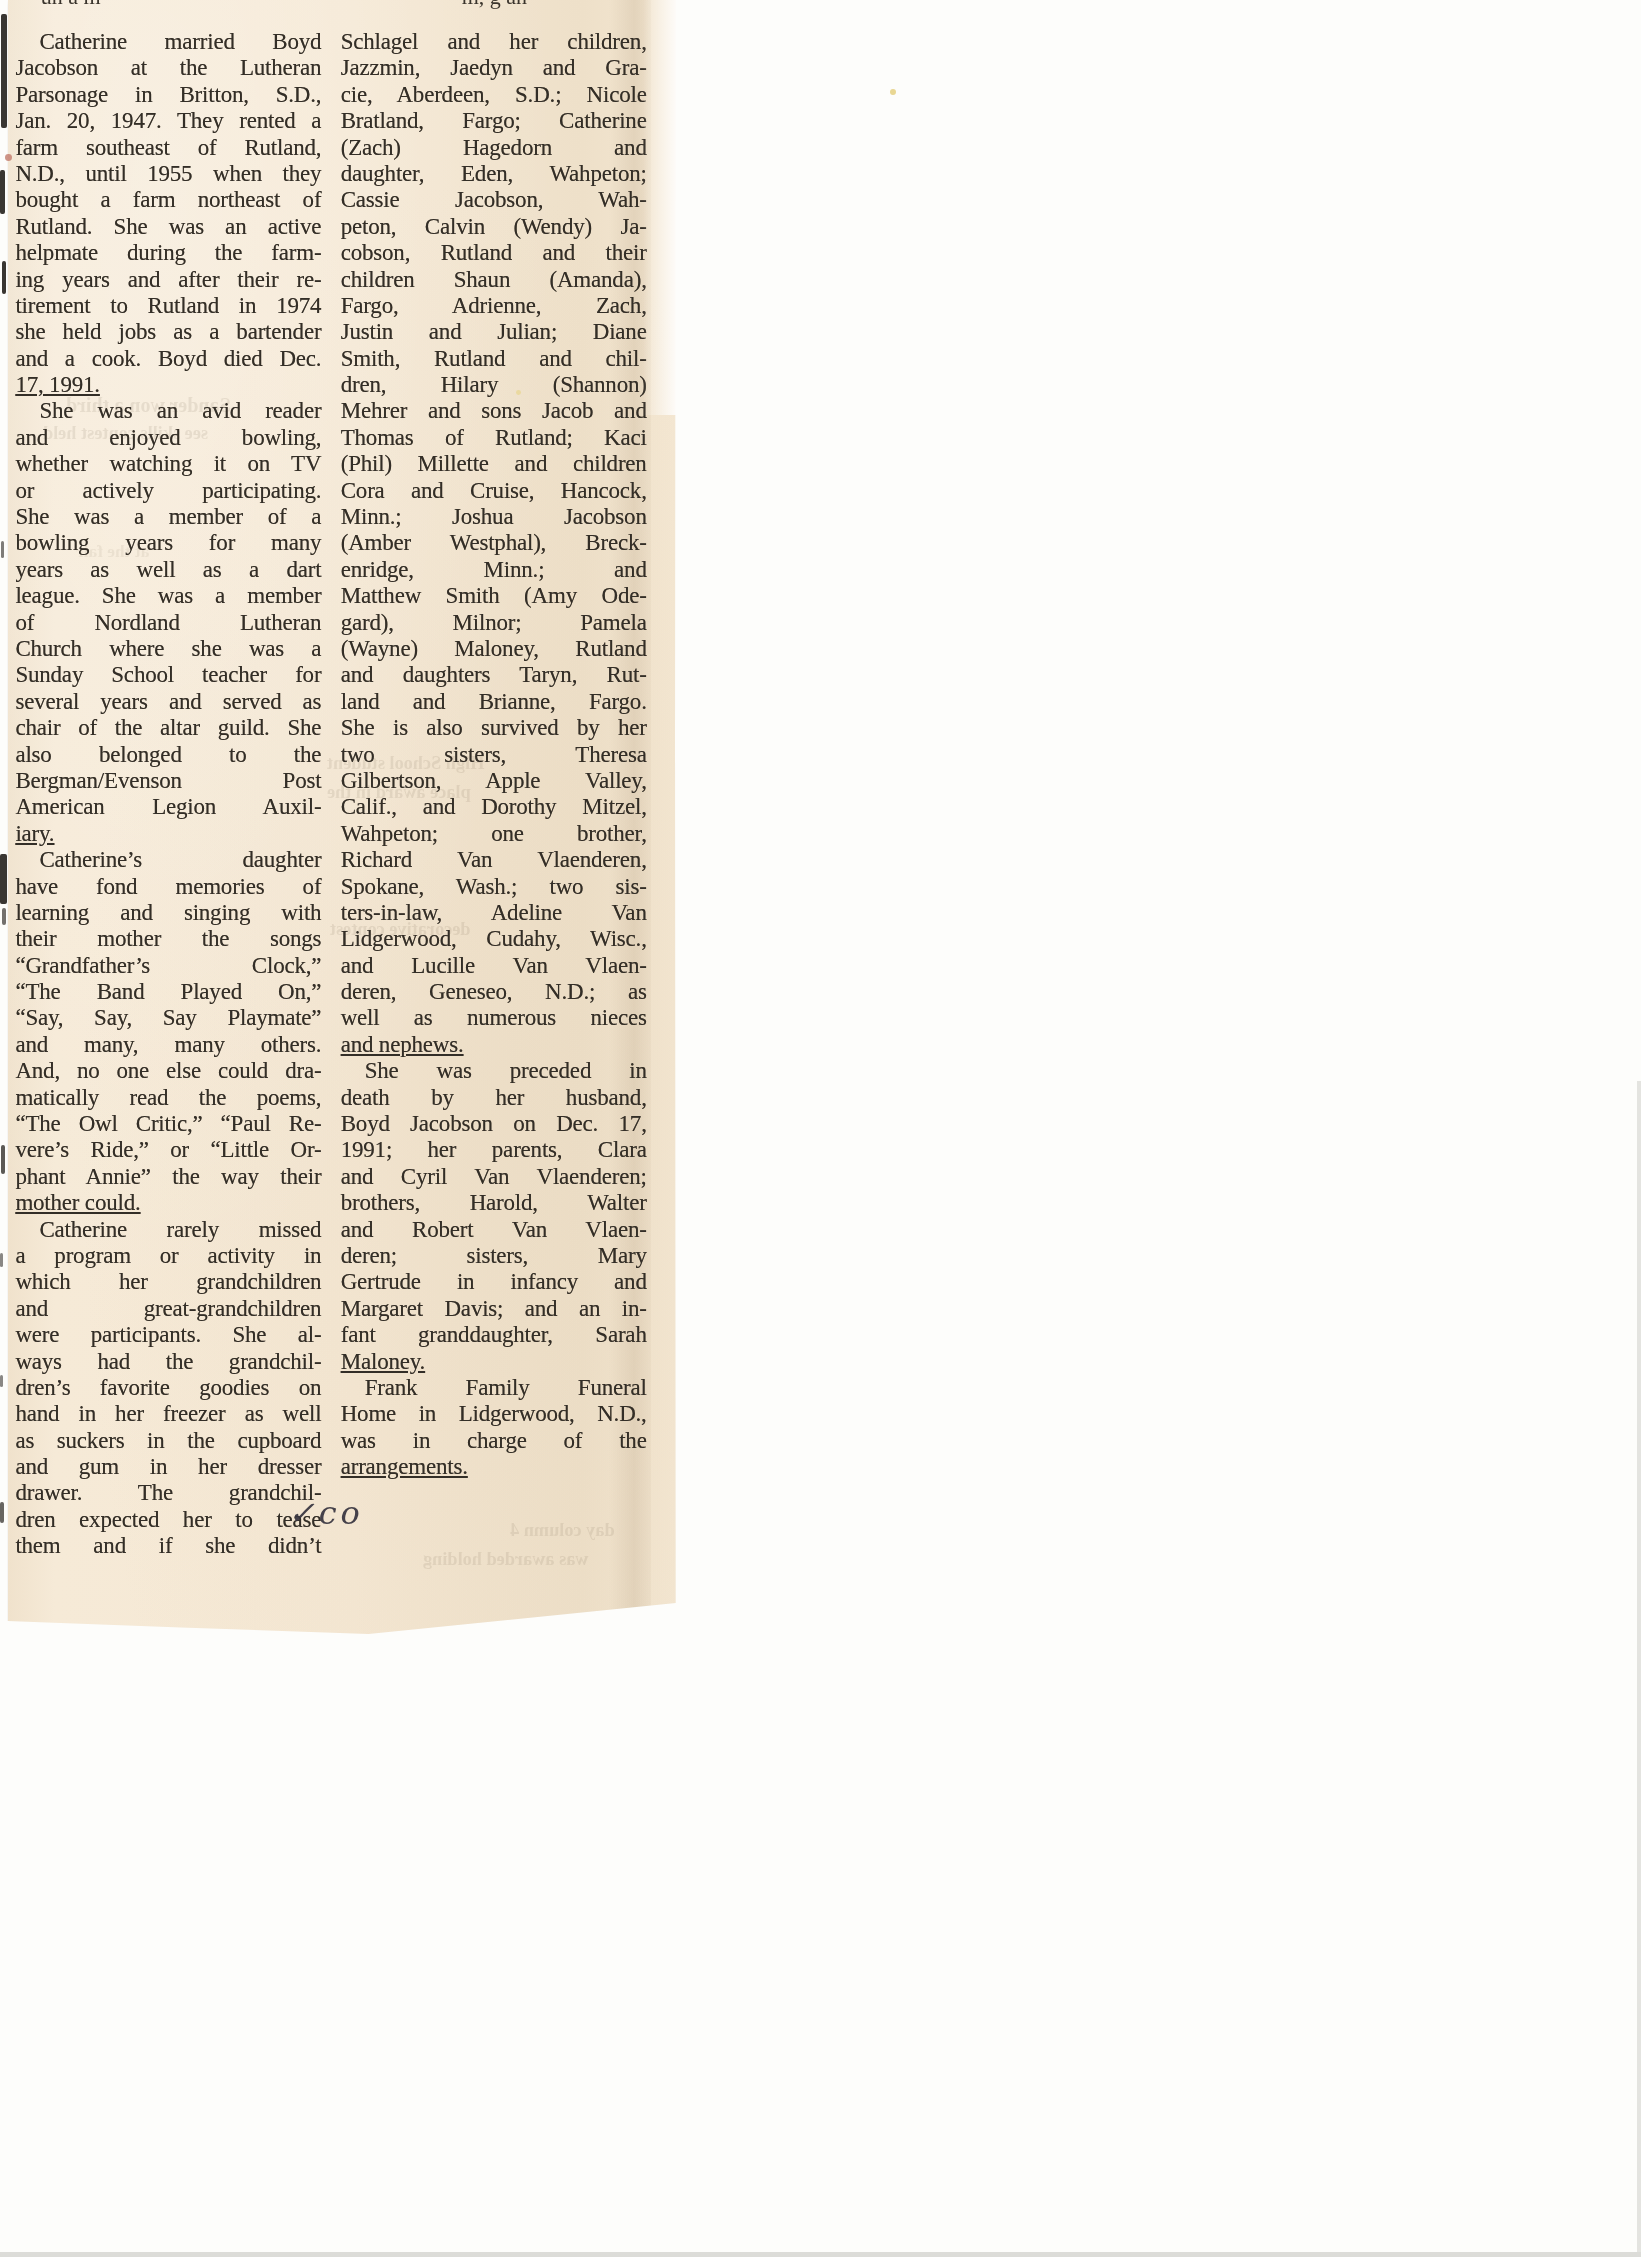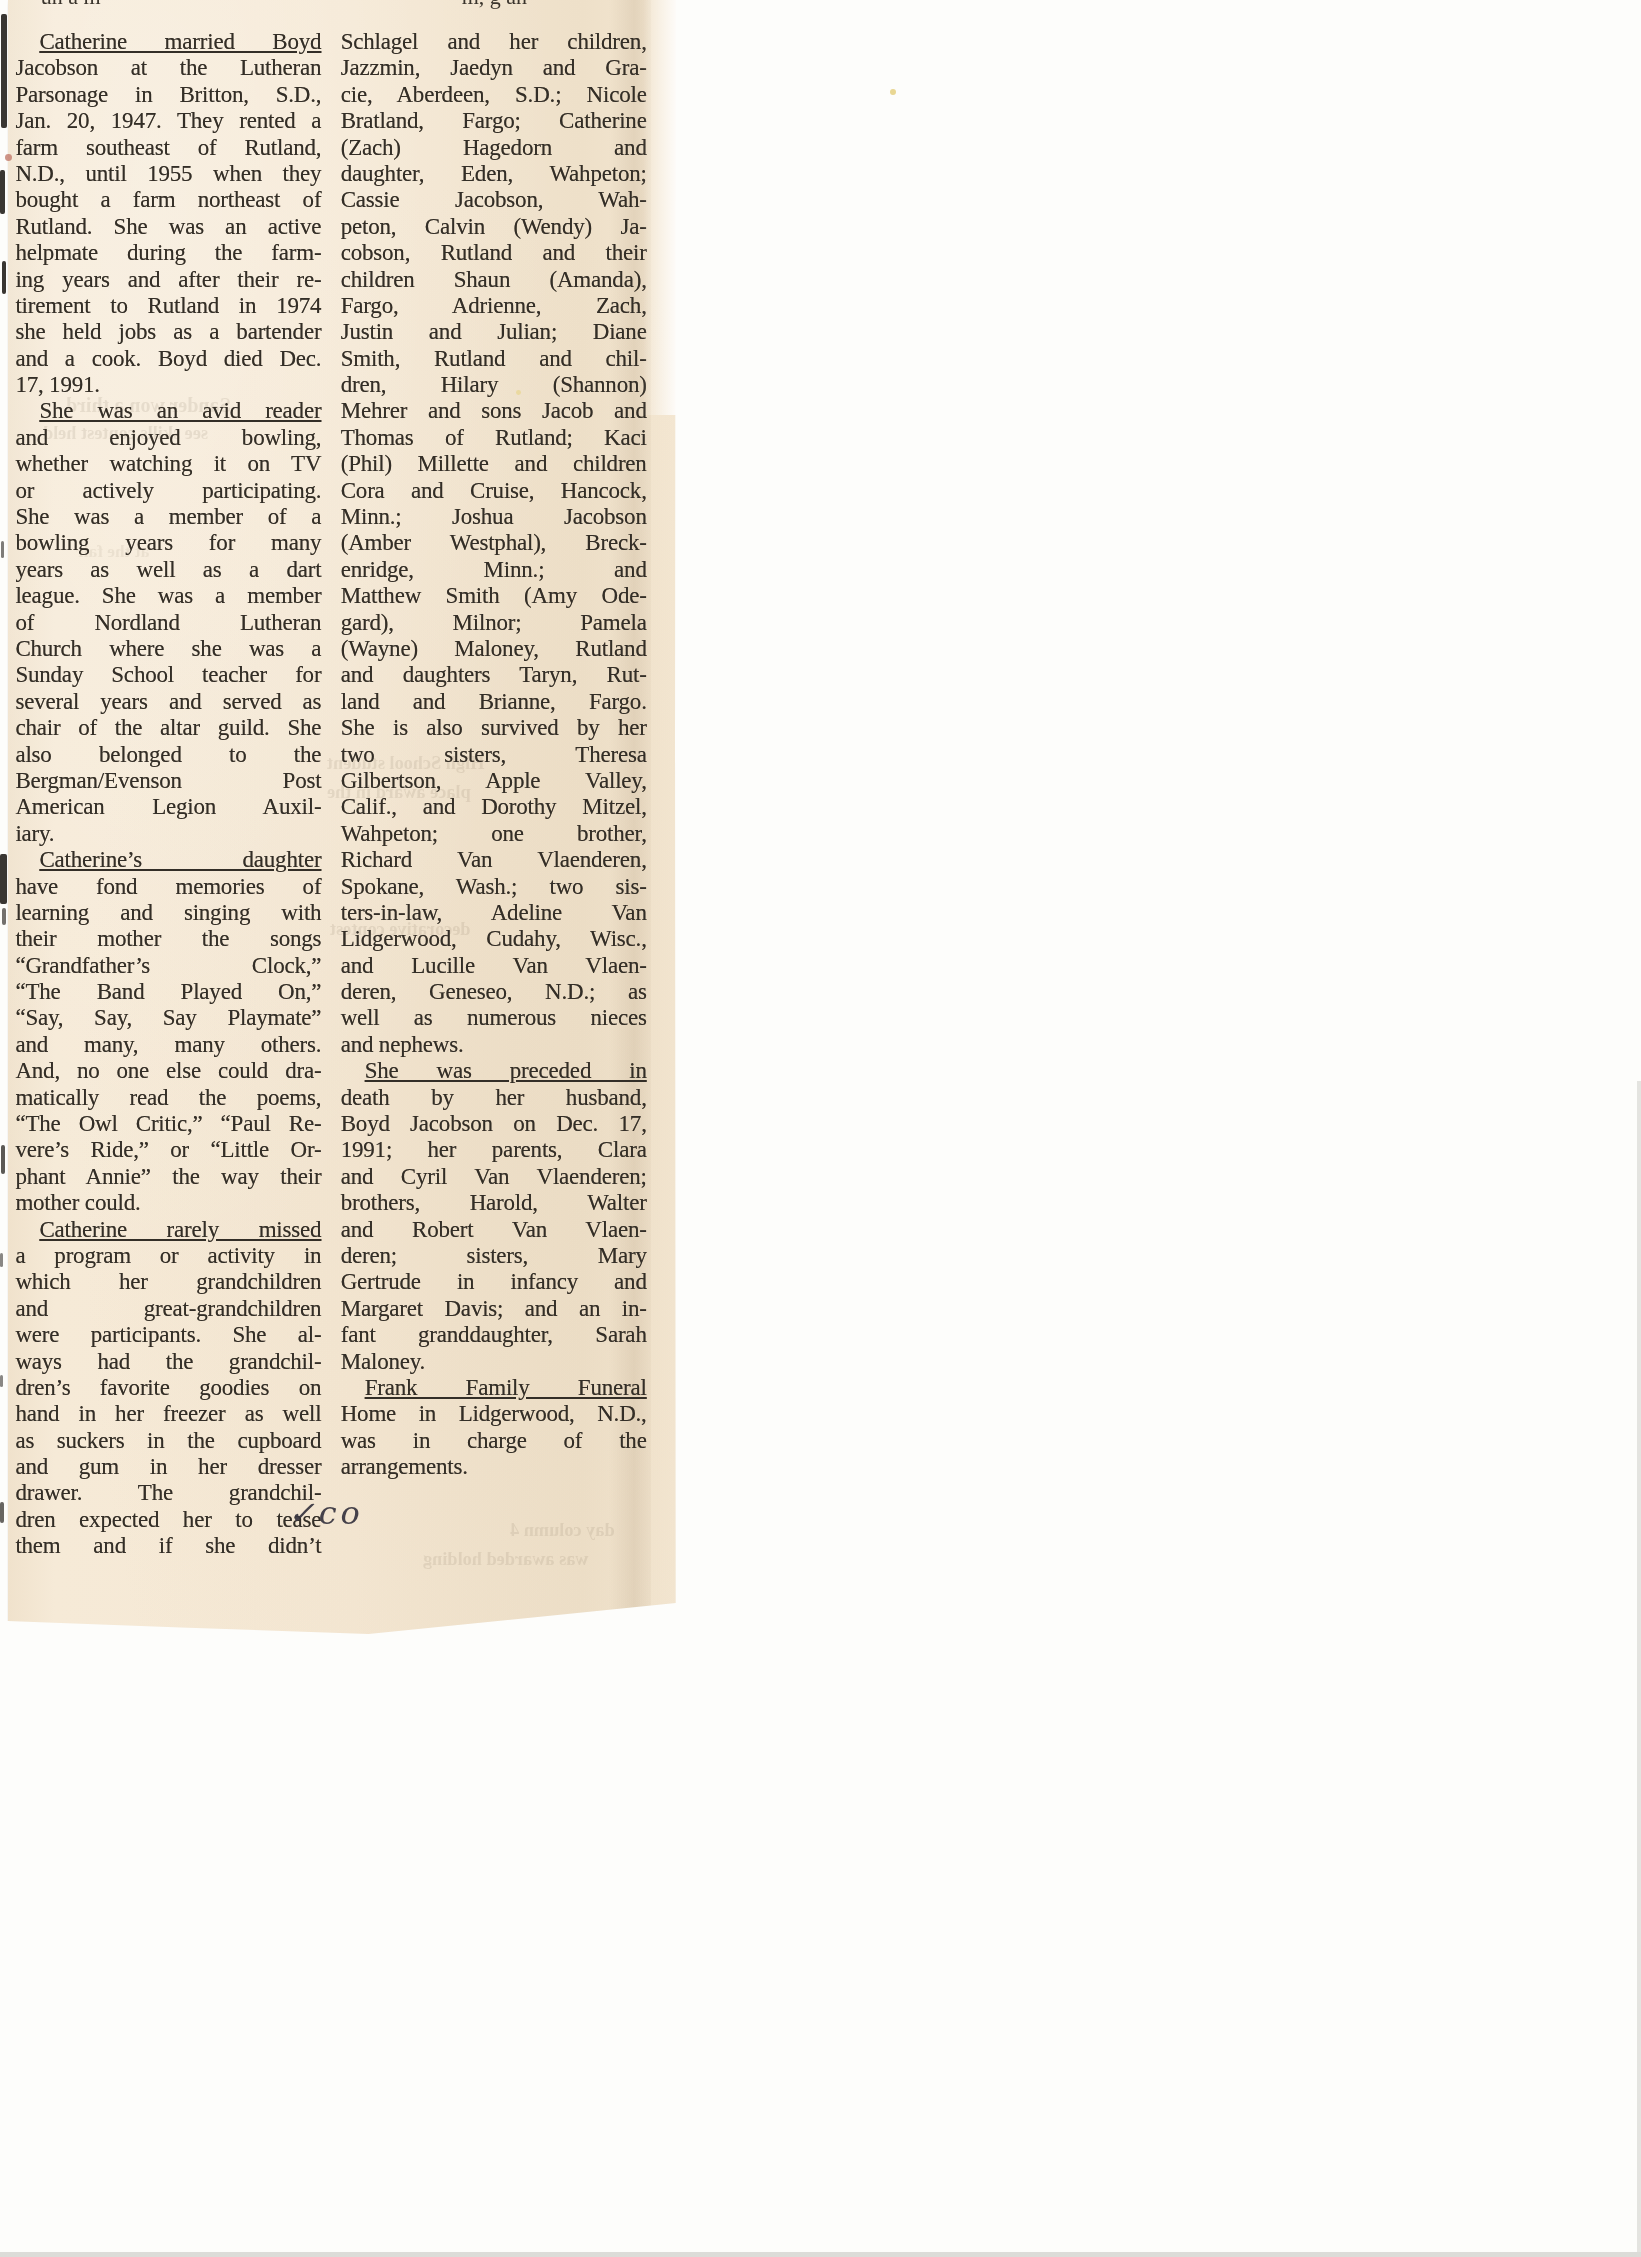--- a/index.html
+++ b/index.html
@@ -28,24 +28,24 @@
     background:linear-gradient(90deg,transparent,rgba(255,255,255,0.85));
   }
 
   
   .col{position:absolute;top:29px;width:306px;color:#332e27;
        font-size:23px;line-height:26.4px;letter-spacing:-0.2px;
        text-shadow:0 0 0.5px rgba(52,42,30,0.55);}
   .col-left{left:7.7px;}
   .col-right{left:333px;}
   .para{margin:0;}
-  .para.indent .line:first-child{text-indent:24px;text-decoration:underline;}
+  .para.indent .line:first-child{text-indent:24px;}
   .line{display:block;height:26.4px;text-align:justify;text-align-last:justify;
         overflow:visible;white-space:normal;}
-  .line.last{text-align-last:left;}
+  .line.last{text-align-last:left;text-decoration:underline;}
 
   
   .remnant{position:absolute;top:0;height:8.7px;overflow:hidden;color:#3a342c;
            font-size:22px;line-height:22px;}
   .remnant span{display:block;margin-top:-14.5px;}
   .remnant.rl{left:33px;width:145px;}
   .remnant.rr{left:454px;width:154px;}
 
   
   .ghost{position:absolute;transform:scaleX(-1);color:#776751;opacity:.13;

